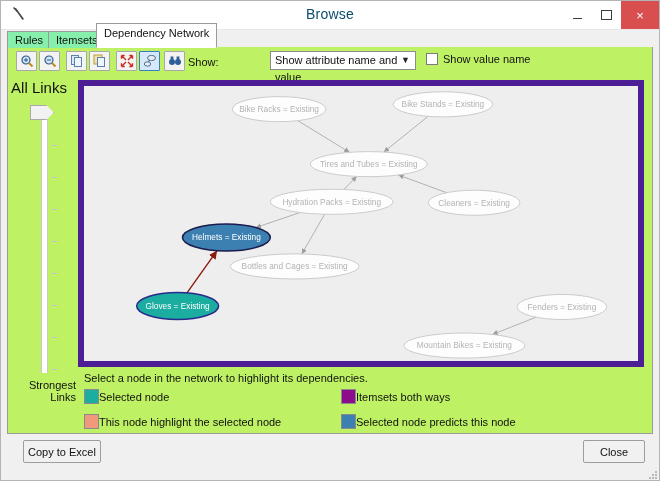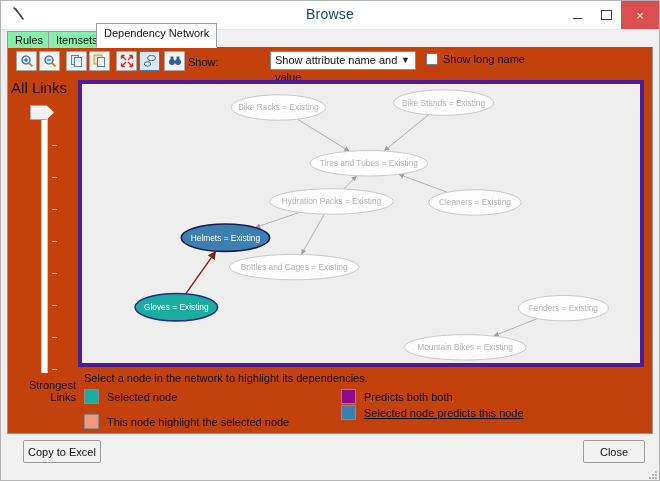--- a/index.html
+++ b/index.html
@@ -47,21 +47,21 @@
     padding:0 7px;line-height:16px;font-size:11px;
     border:1px solid #9a9a9a;border-bottom:none;background:#86efac;color:#111;
     z-index:1;
   }
   .tab.active{
     height:25px;line-height:18px;background:#ffffff;z-index:3;border-bottom:1px solid #fff;
   }
   
   .tabpage{
     position:absolute;left:6px;top:46px;right:6px;bottom:46px;
-    box-sizing:border-box;border:1px solid #9a9a9a;border-top:none;background:#c2410c;
+    box-sizing:border-box;border:1px solid #9a9a9a;border-top:none;background:#bef264;
   }
   
   .toolbar{position:absolute;left:0;top:0;right:0;height:28px;}
   .tbtn{
     position:absolute;top:4px;width:21px;height:20px;box-sizing:border-box;
     border:1px solid #a8a8a8;background:#f3f3f3;border-radius:1px;
     display:flex;align-items:center;justify-content:center;
   }
   .tbtn.sel{border:1px solid #3a7dc4;background:#d6e8fa;}
   .tbtn svg{display:block;}
@@ -88,28 +88,28 @@
   .thumb{
     position:absolute;left:22px;top:30px;width:22px;height:13px;
     background:#f2f2f2;border:1px solid #a9a9a9;
     clip-path:polygon(0 0,68% 0,100% 50%,68% 100%,0 100%);
   }
   .ticks{position:absolute;left:44px;top:38px;width:8px;height:262px;}
   .tick{position:absolute;left:0;width:5px;height:1px;background:#c3c3c3;}
   
   .canvasbox{
     position:absolute;left:70px;top:33px;right:8px;height:287px;
-    box-sizing:border-box;border:4px solid #4c1d95;background:#eeeeee;
+    box-sizing:border-box;border:6px solid #4c1d95;background:#eeeeee;
   }
   .canvasbox svg{display:block;width:100%;height:100%;}
   .nodelabel{font-family:"Liberation Sans",sans-serif;font-size:8.5px;}
   
   .hint{position:absolute;left:76px;top:325px;font-size:11px;color:#111;}
   .legend{position:absolute;left:76px;top:342px;right:8px;}
-  .legrow{position:absolute;display:flex;align-items:center;gap:8px;}
+  .legrow{position:absolute;display:flex;align-items:center;}
   .swatch{width:15px;height:15px;box-sizing:border-box;border:1px solid #8a8a8a;}
   .legtext{font-size:11px;color:#111;}
   
   .footer{position:absolute;left:6px;right:6px;bottom:8px;height:32px;}
   .btn{
     position:absolute;top:0;height:23px;box-sizing:border-box;
     border:1px solid #9d9d9d;background:#f1f1f1;border-radius:2px;
     font-size:11px;color:#111;display:flex;align-items:center;justify-content:center;
   }
   .btn.excel{left:16px;width:78px;}
@@ -211,21 +211,21 @@
 
       <div class="showlabel">Show:</div>
 
       <div class="combo">
         <span>Show attribute name and value</span>
         <span class="arw">▼</span>
       </div>
 
       <div class="chkwrap">
         <span class="chkbox"></span>
-        <span class="chklab">Show long name</span>
+        <span class="chklab">Show value name</span>
       </div>
     </div>
 
     <div class="sliderpanel">
       <div class="slider-top-label">All Links</div>
       <div class="track"></div>
       <div class="thumb"></div>
       <div class="ticks">
         <i class="tick" style="top:32px;"></i>
         <i class="tick" style="top:64px;"></i>
@@ -310,23 +310,23 @@
       <div class="legrow" style="left:0;top:0;">
         <span class="swatch" style="background: rgb(26, 173, 160);"></span>
         <span class="legtext">Selected node</span>
       </div>
       <div class="legrow" style="left:0;top:25px;">
         <span class="swatch" style="background: rgb(240, 153, 124);"></span>
         <span class="legtext">This node highlight the selected node</span>
       </div>
       <div class="legrow" style="left:257px;top:0;">
         <span class="swatch" style="background: rgb(140, 12, 140);"></span>
-        <span class="legtext">Predicts both both</span>
-      </div>
-      <div class="legrow" style="left:257px;top:16px;text-decoration:underline;">
+        <span class="legtext">Itemsets both ways</span>
+      </div>
+      <div class="legrow" style="left:257px;top:25px;">
         <span class="swatch" style="background: rgb(60, 127, 177);"></span>
         <span class="legtext">Selected node predicts this node</span>
       </div>
     </div>
   </div>
 
   <div class="footer">
     <div class="btn excel">Copy to Excel</div>
     <div class="btn close-btn">Close</div>
   </div>

